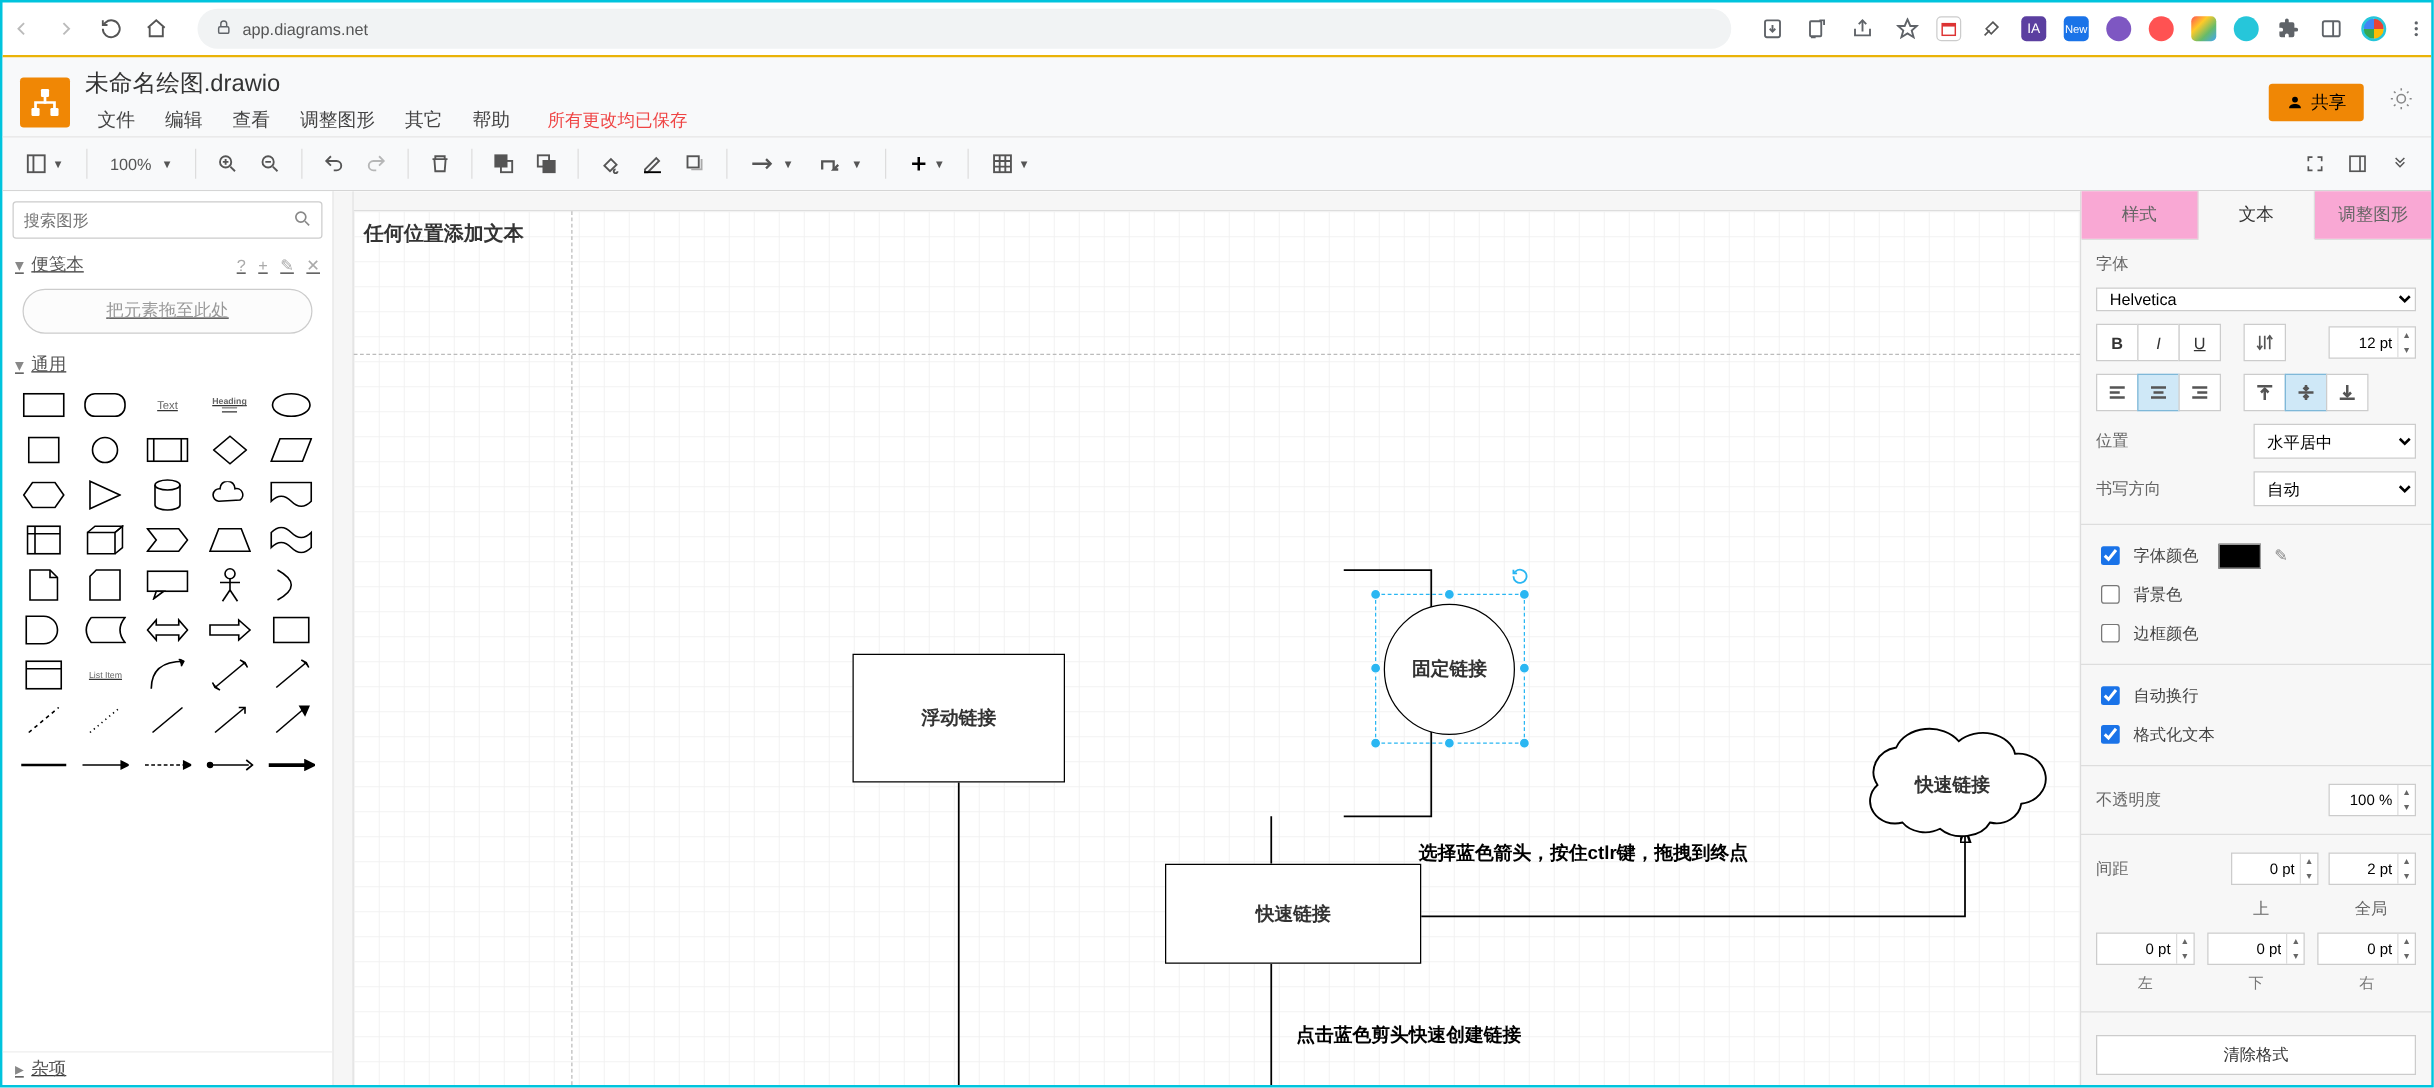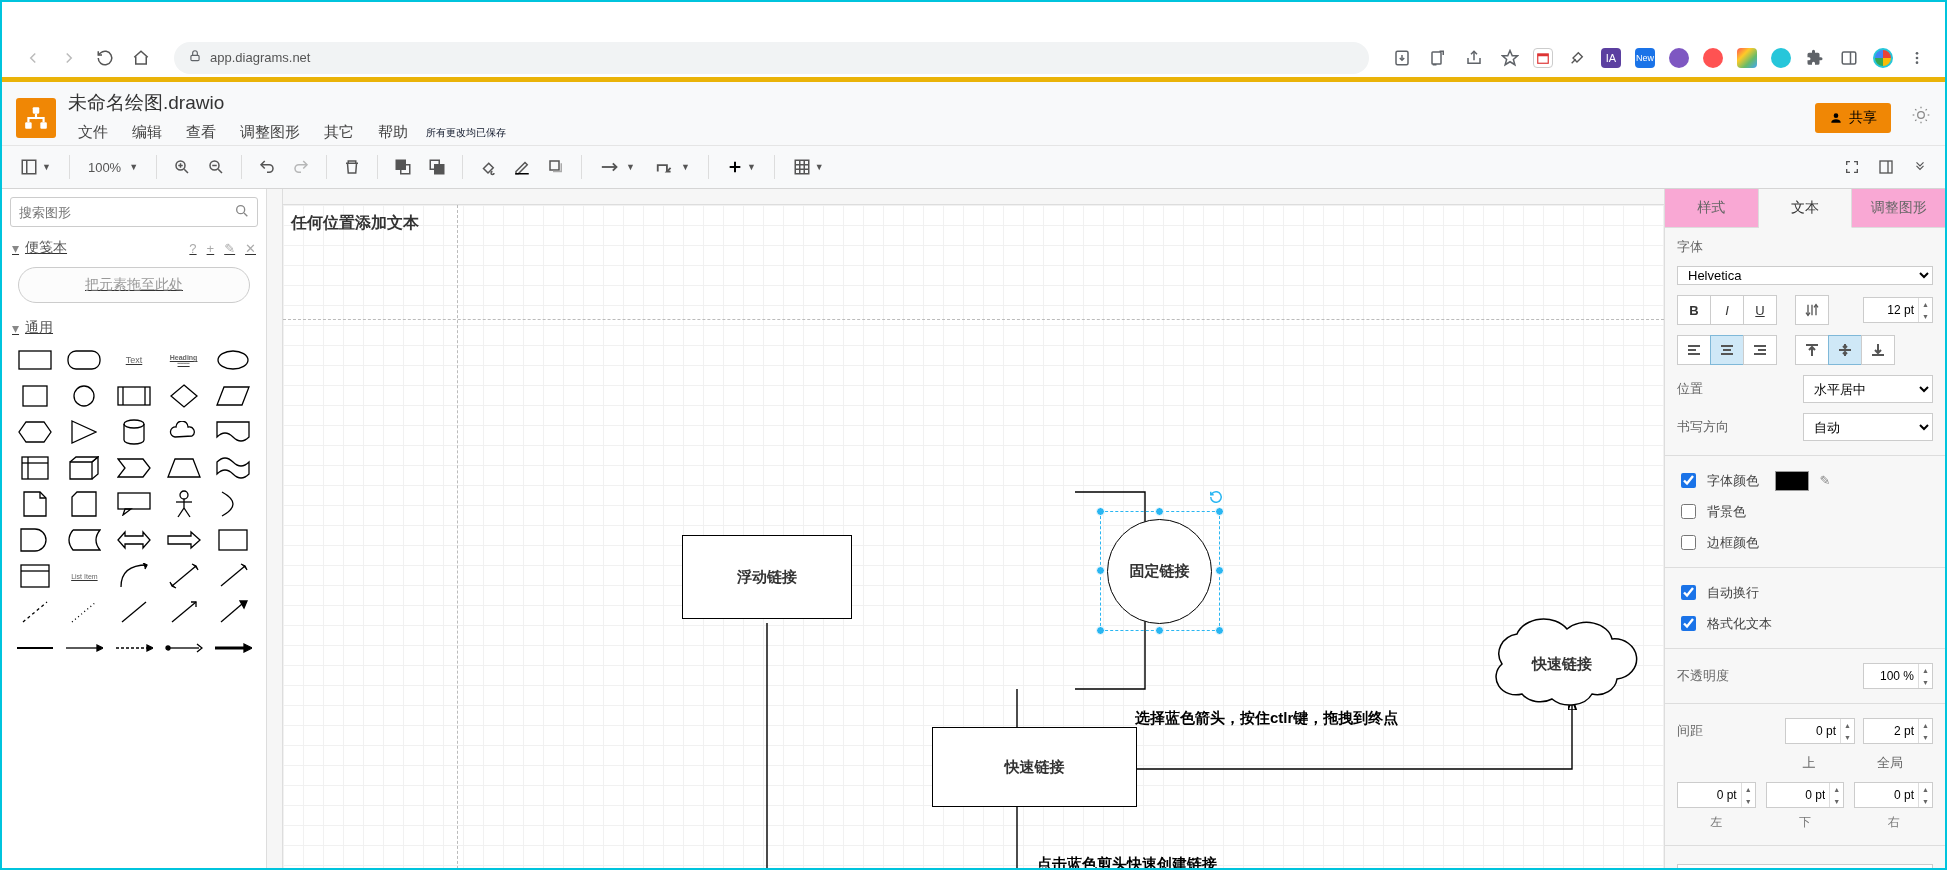--- a/index.html
+++ b/index.html
@@ -1,36 +1,36 @@
 <!DOCTYPE html>
 <html><head>
 <meta charset="utf-8">
 <style>
   * { box-sizing: border-box; }
   html, body { margin: 0; padding: 0; font-family: Arial, "Helvetica Neue", Helvetica, sans-serif; font-size: 13px; color: #333; }
   body { border: 2px solid #00c4dd; width: 1947px; height: 870px; overflow: hidden; background:#fff; }
 
   
-  .chrome { height: 44px; display:flex; align-items:center; gap:10px; padding:0 18px; border-bottom:5px solid #eab308;margin-top:36px; }
+  .chrome { height: 44px; display:flex; align-items:center; gap:10px; padding:0 2px; border-bottom:2px solid #eab308; }
   .chrome .nav-btn { width:26px; height:26px; display:flex; align-items:center; justify-content:center; color:#555; border-radius:50%; }
   .chrome .nav-btn.disabled { color:#bbb; }
   .chrome .addr { flex:1; display:flex; align-items:center; gap:8px; height:32px; border-radius:16px; background:#f1f3f4; padding:0 14px; color:#555; margin:0 10px;}
   .chrome .ext { display:flex; gap:14px; align-items:center; }
   .chrome .ext .ico { width:20px; height:20px; border-radius:4px; display:flex; align-items:center; justify-content:center; font-size:11px; color:#fff; }
 
   
   .app-wrap { display:flex; flex-direction:column; height:calc(870px - 48px); }
   .app-header { display:flex; align-items:center; padding:8px 14px 0 14px; background:#f8f9fa; }
   .logo { width:40px; height:40px; background:#f08705; border-radius:3px; display:flex; align-items:center; justify-content:center; position:relative; }
   .logo svg { width:26px; height:26px; }
   .title-block { margin-left:12px; flex:1; }
   .doc-title { font-size:19px; color:#333; }
   .menu-bar { display:flex; gap:4px; margin-top:4px; font-size:15px; color:#444; align-items:center;}
   .menu-bar .mi { padding:3px 10px; border-radius:3px; }
-  .menu-bar .saved { margin-left:4px; color:#0f172a; font-size:10px; }
+  .menu-bar .saved { margin-left:16px; color:#ef4444; font-size:14px; }
   .share-btn { background:#f08705; color:#000; padding:6px 14px; border-radius:3px; font-size:14px; display:flex; align-items:center; gap:6px;}
   .theme-toggle { margin-left:20px; color:#888; font-size:18px;}
 
   
   .toolbar { height:44px; border-top:1px solid #e5e5e5; border-bottom:1px solid #d5d5d5; background:#f8f9fa; display:flex; align-items:center; padding:0 10px; gap:4px; }
   .tbtn { width:30px; height:30px; display:flex; align-items:center; justify-content:center; color:#555; border-radius:3px; }
   .tbtn.wide { width:auto; padding:0 8px; gap:4px;}
   .tsep { width:1px; height:24px; background:#ddd; margin:0 6px; }
   .toolbar .spacer { flex:1; }
 
@@ -706,21 +706,21 @@
 
         <path d="M 750 538 V 500"></path>
 
         <path d="M 808 303 h 70 v 197 h -70"></path>
 
         <path d="M 869 580 H 1305 V 510" marker-end="url(#arrow)"></path>
 
         <path d="M 750 618 V 734" marker-end="url(#arrow)"></path>
       </svg>
 
-      <div class="shape rect" style="left:415px; top:346px; width:170px; height:84px;">
+      <div class="shape rect" style="left:415px; top:370px; width:170px; height:103px;">
           <span>浮动链接</span>
         </div>
 
       <div class="shape ellipse" style="left:840px; top:330px; width:105px; height:105px;">
           <span>固定链接</span>
         </div>
 
       <div class="sel-box" style="left:833px; top:322px; width:120px; height:120px;">
         <div class="handle" style="left:-5px; top:-5px;"></div>
         <div class="handle" style="right:-5px; top:-5px;"></div>
@@ -905,21 +905,21 @@
                 <div>▲</div>
                 <div>▼</div>
               </div></div>
           <div class="numwrap"><input class="numbox" value="2 pt" style=""><div class="spin">
                 <div>▲</div>
                 <div>▼</div>
               </div></div>
         </div>
         <div class="row" style="justify-content:flex-end;gap:48px;padding-right:16px">
           <span class="rlabel" style="width:40px;text-align:center">上</span>
-          <span class="rlabel" style="width:40px;">全局</span>
+          <span class="rlabel" style="width:40px;text-align:center">全局</span>
         </div>
 
         <div class="spacing-grid">
           <div class="numwrap"><input class="numbox" style="width: 100%;" value="0 pt"><div class="spin">
                 <div>▲</div>
                 <div>▼</div>
               </div></div>
           <div class="numwrap"><input class="numbox" style="width: 100%;" value="0 pt"><div class="spin">
                 <div>▲</div>
                 <div>▼</div>

